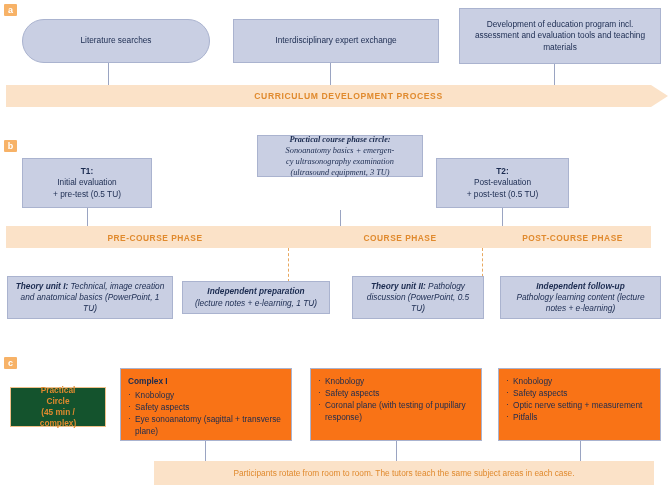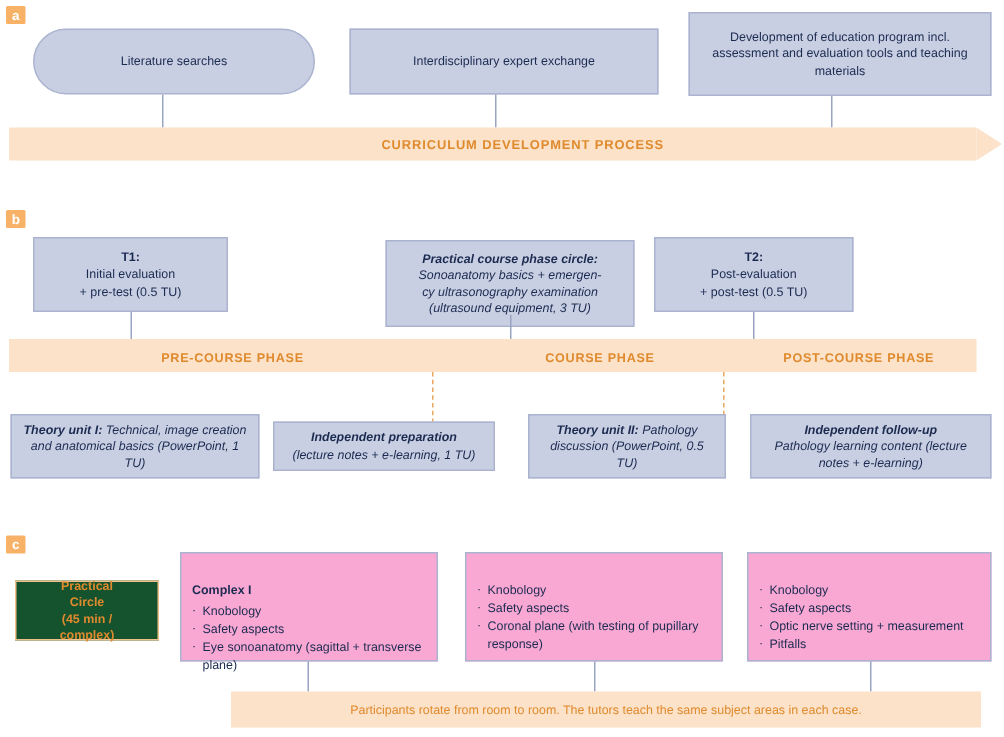--- a/index.html
+++ b/index.html
@@ -112,27 +112,27 @@
     display: flex;
     align-items: center;
     justify-content: center;
     text-align: center;
     font-size: 8.3px;
     color: #e08a2e;
     padding: 4px 10px;
   }
   .list-box {
     position: absolute;
-    background: #f9a8d4;
+    background: #f97316;
     border: 1px solid #aab3cf;
     box-sizing: border-box;
     font-size: 8.3px;
     line-height: 1.45;
     color: #1b2b50;
-    padding: 18px 7px;
+    padding: 6px 7px;
   }
   .list-box .title { font-weight: bold; margin-bottom: 2px; }
   .list-box ul { margin: 0; padding: 0; list-style: none; }
   .list-box li { padding-left: 7px; position: relative; }
   .list-box li:before {
     content: "·";
     position: absolute;
     left: 0;
     top: -1px;
   }
@@ -164,21 +164,21 @@
 <div class="panel-tag" style="left:4px; top:140px;">b</div>
 
 <div class="box" style="left:22px; top:158px; width:130px; height:50px;">
   <span class="inner">
     <b>T1:</b><br>
     <span>Initial evaluation</span><br>
     <span>+ pre-test (0.5 TU)</span>
   </span>
 </div>
 
-<div class="box" style="left:257px; top:160px; width:166px; height:58px;">
+<div class="box" style="left:257px; top:135px; width:166px; height:42px;font-family:Liberation Serif, serif;">
   <span class="inner">
     <i><b>Practical course phase circle:</b></i><br>
     <i>Sonoanatomy basics + emergen-</i><br>
     <i>cy ultrasonography examination</i><br>
     <i>(ultrasound equipment, 3 TU)</i>
   </span>
 </div>
 
 <div class="box" style="left:436px; top:158px; width:133px; height:50px;">
   <span class="inner">

